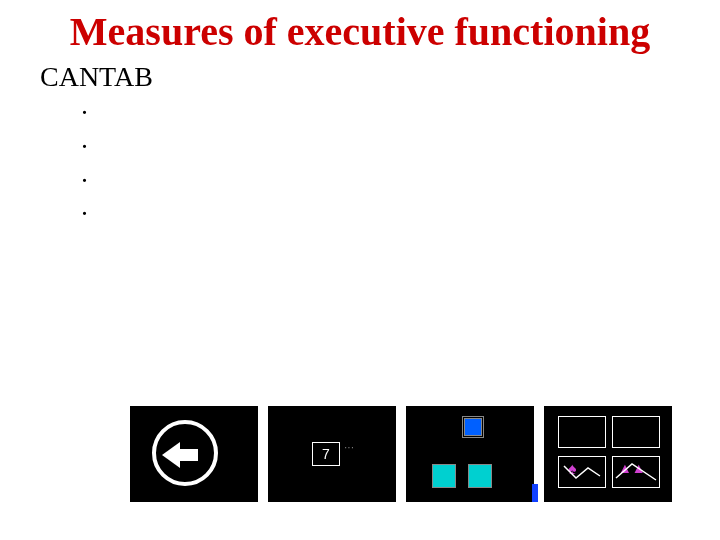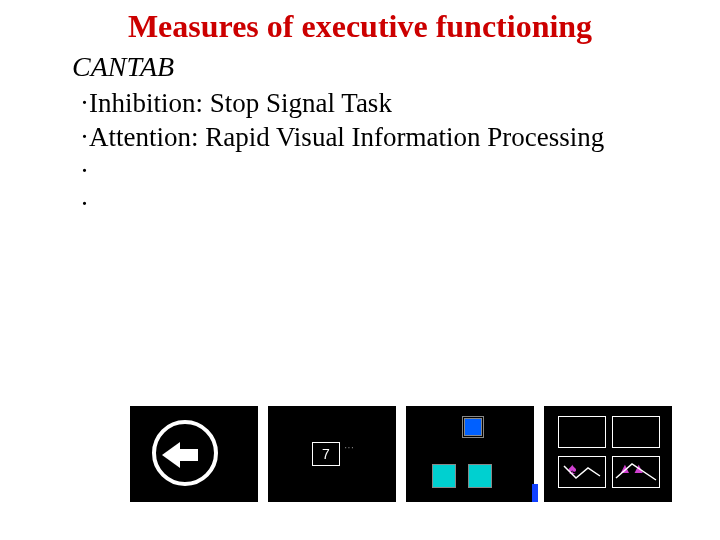--- a/index.html
+++ b/index.html
@@ -7,33 +7,31 @@
     padding: 0;
     width: 720px;
     height: 540px;
     background: #ffffff;
     font-family: "Times New Roman", Times, serif;
     color: #000000;
     position: relative;
   }
   .title {
     text-align: center;
-    font-size: 32px;
+    font-size: 40px;
     font-weight: bold;
     color: #cc0000;
     padding-top: 8px;
     padding-left: 60px;
     padding-right: 60px;
   }
   .subtitle {
     font-size: 28px;
-    font-style: italic;
     padding-left: 40px;
     margin-top: 6px;
-    margin-left: 32px;
   }
   .bullet-list {
     padding-left: 80px;
     margin-top: 4px;
   }
   .bullet-item {
     font-size: 27px;
     line-height: 1.25;
     display: flex;
     align-items: flex-start;
@@ -141,25 +139,23 @@
 </style>
 </head>
 <body>
 
 <div class="title">Measures of executive functioning</div>
 <div class="subtitle">CANTAB</div>
 
 <div class="bullet-list">
   <div class="bullet-item">
     <span class="bullet-marker">·</span>
-    <span>Inhibition: Stop Signal Task</span>
   </div>
   <div class="bullet-item">
     <span class="bullet-marker">·</span>
-    <span>Attention: Rapid Visual Information Processing</span>
   </div>
   <div class="bullet-item">
     <span class="bullet-marker">·</span>
   </div>
   <div class="bullet-item">
     <span class="bullet-marker">·</span>
   </div>
 </div>
 
 <div class="thumbs">

